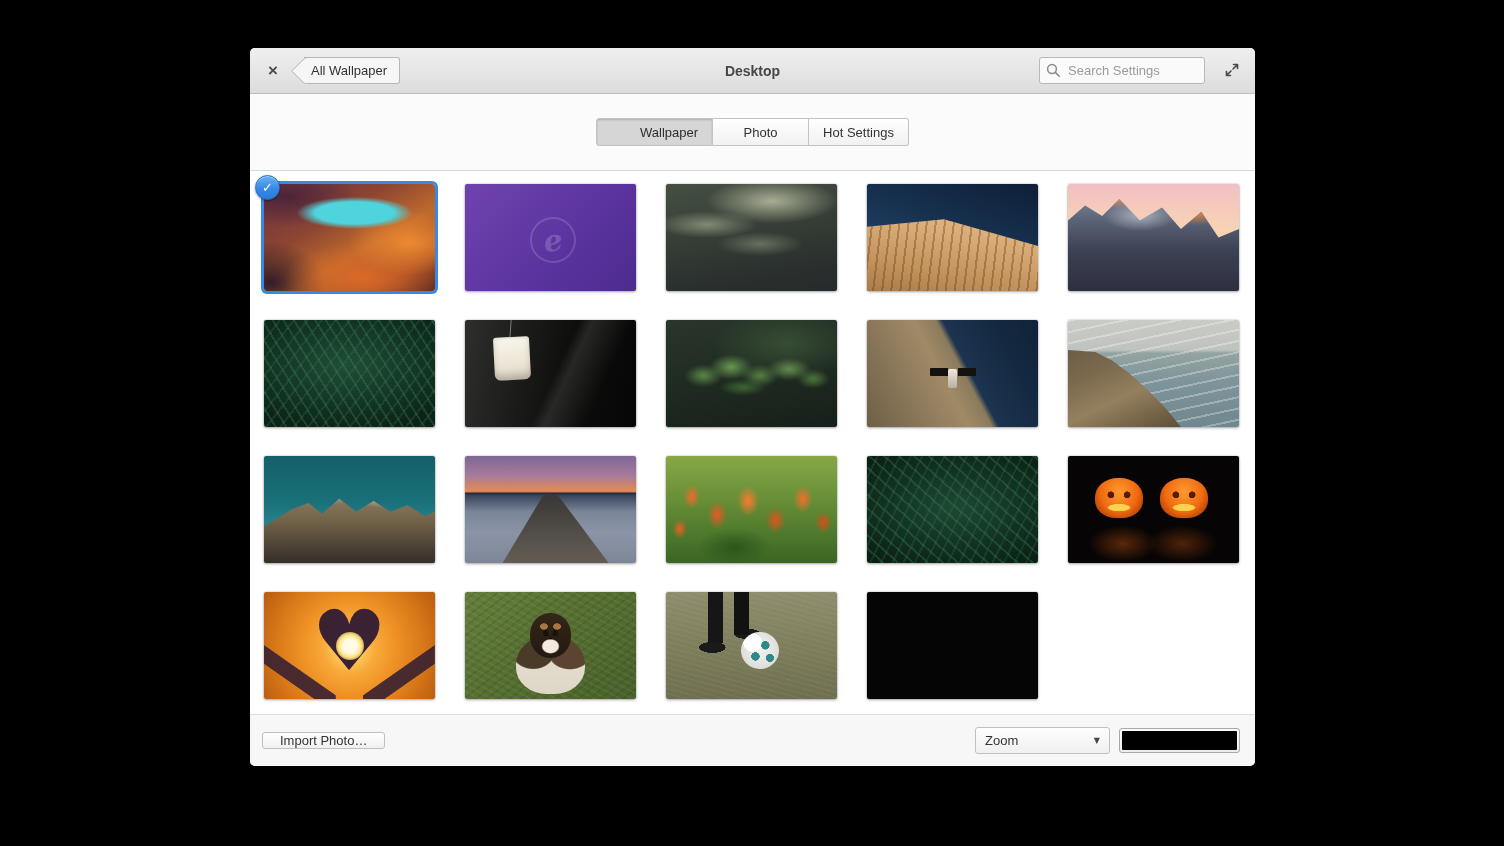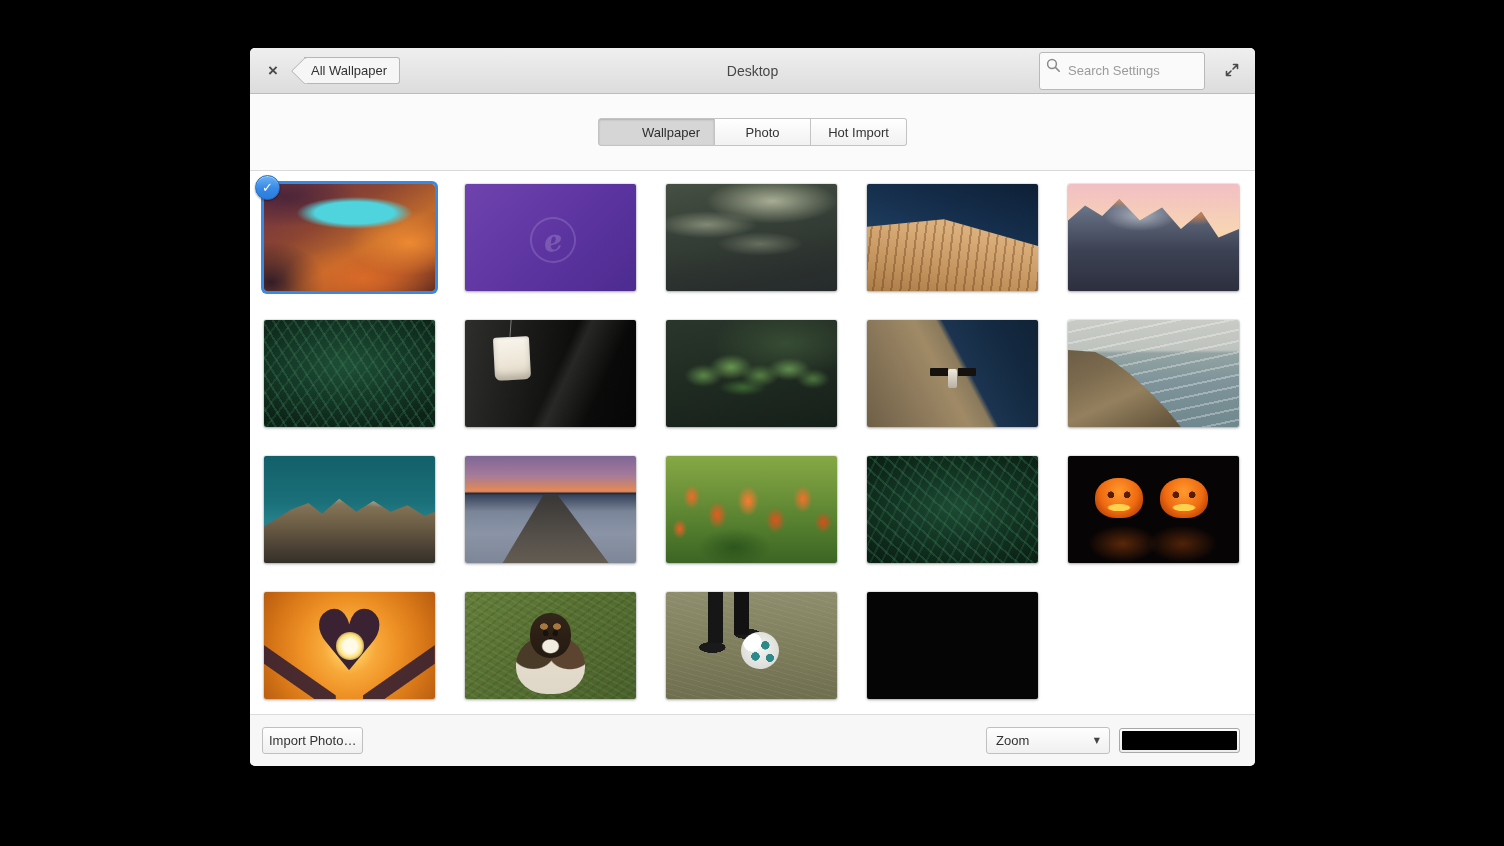--- a/index.html
+++ b/index.html
@@ -32,23 +32,23 @@
   }
   .back-btn::before{
     content:"";position:absolute;left:-9.5px;top:50%;width:19px;height:19px;
     transform:translateY(-50%) rotate(45deg);
     background:#f6f6f6;border-left:1px solid #b6b6b6;border-bottom:1px solid #b6b6b6;
     border-radius:3px 0 3px 1px;
   }
   .back-btn span{position:relative;z-index:1;}
   .win-title{
     position:absolute;left:50%;top:50%;transform:translate(-50%,-50%);
-    font-size:14px;font-weight:400;color:#474747;
-  }
-  .search-wrap{margin-left:auto;position:relative;width:166px;height:38px;}
+    font-size:14px;font-weight:700;color:#474747;
+  }
+  .search-wrap{margin-left:auto;position:relative;width:166px;height:27px;}
   .search-wrap svg{position:absolute;left:7px;top:6px;}
   .search-input{
     width:100%;height:100%;box-sizing:border-box;border:1px solid #b9b9b9;border-radius:3px;
     background:#fafafa;padding:0 8px 0 28px;font-size:13px;color:#333;font-family:inherit;
   }
   .search-input::placeholder{color:#9b9b9b;}
   .expand-btn{
     margin-left:16px;width:22px;height:22px;border:none;background:transparent;padding:2px;cursor:pointer;
   }
   
@@ -243,27 +243,27 @@
       radial-gradient(circle at 76% 70%,#2e8a88 0 10%,rgba(46,138,136,0) 11%),
       radial-gradient(circle at 50% 45%,#f4f4f2 0%,#dcdcd8 72%,#b4b4b0 100%);}
   .wp-solid-black{background:#050505;}
   
   .footer{
     flex:0 0 52px;height:52px;border-top:1px solid #dcdcdc;background:#f7f7f7;
     display:flex;align-items:center;padding:0 15px 0 12px;box-sizing:border-box;
     border-radius:0 0 5px 5px;
   }
   .btn{
-    height:27px;background:linear-gradient(180deg,#fefefe 0%,#f0f0f0 100%);
+    height:17px;background:linear-gradient(180deg,#fefefe 0%,#f0f0f0 100%);
     border:1px solid #c0c0c0;border-radius:3px;font-size:13px;color:#333;
-    padding:0 6px;cursor:pointer;font-family:inherit;
+    padding:0 17px;cursor:pointer;font-family:inherit;
   }
   .spacer{flex:1 1 auto;}
   .dropdown{
-    width:124px;height:27px;box-sizing:border-box;display:flex;align-items:center;
+    width:135px;height:27px;box-sizing:border-box;display:flex;align-items:center;
     background:linear-gradient(180deg,#fefefe 0%,#f0f0f0 100%);
     border:1px solid #c0c0c0;border-radius:3px;padding:0 9px;cursor:pointer;
   }
   .dropdown .dd-label{font-size:13px;color:#333;}
   .dropdown .dd-arrow{margin-left:auto;font-size:8px;color:#444;font-family:"DejaVu Sans",sans-serif;}
   .color-btn{
     margin-left:9px;width:121px;height:25px;box-sizing:border-box;padding:2px;cursor:pointer;
     background:linear-gradient(180deg,#fdfdfd 0%,#ededed 100%);
     border:1px solid #a8a8a8;border-radius:3px;
   }
@@ -294,21 +294,21 @@
         <svg width="16" height="16" viewBox="0 0 16 16">
           <path d="M9.5 2.5 H13.5 V6.5 M13.5 2.5 L9 7 M6.5 13.5 H2.5 V9.5 M2.5 13.5 L7 9" stroke="#4a4a4a" stroke-width="1.6" fill="none" stroke-linecap="round" stroke-linejoin="round"></path>
         </svg>
       </button>
     </div>
 
     <div class="tabstrip">
       <div class="segments">
         <button class="segment active">Wallpaper</button>
         <button class="segment">Photo</button>
-        <button class="segment">Hot Import</button>
+        <button class="segment">Hot Settings</button>
       </div>
     </div>
 
     <div class="grid-area">
         <div class="tile selected" title="Orange sandstone canyon with sky opening">
           <div class="img wp-antelope-canyon"></div>
           <div class="badge">✓</div>
         </div>
         <div class="tile" title="Purple elementary logo wallpaper">
           <div class="img wp-elementary-purple"></div>

